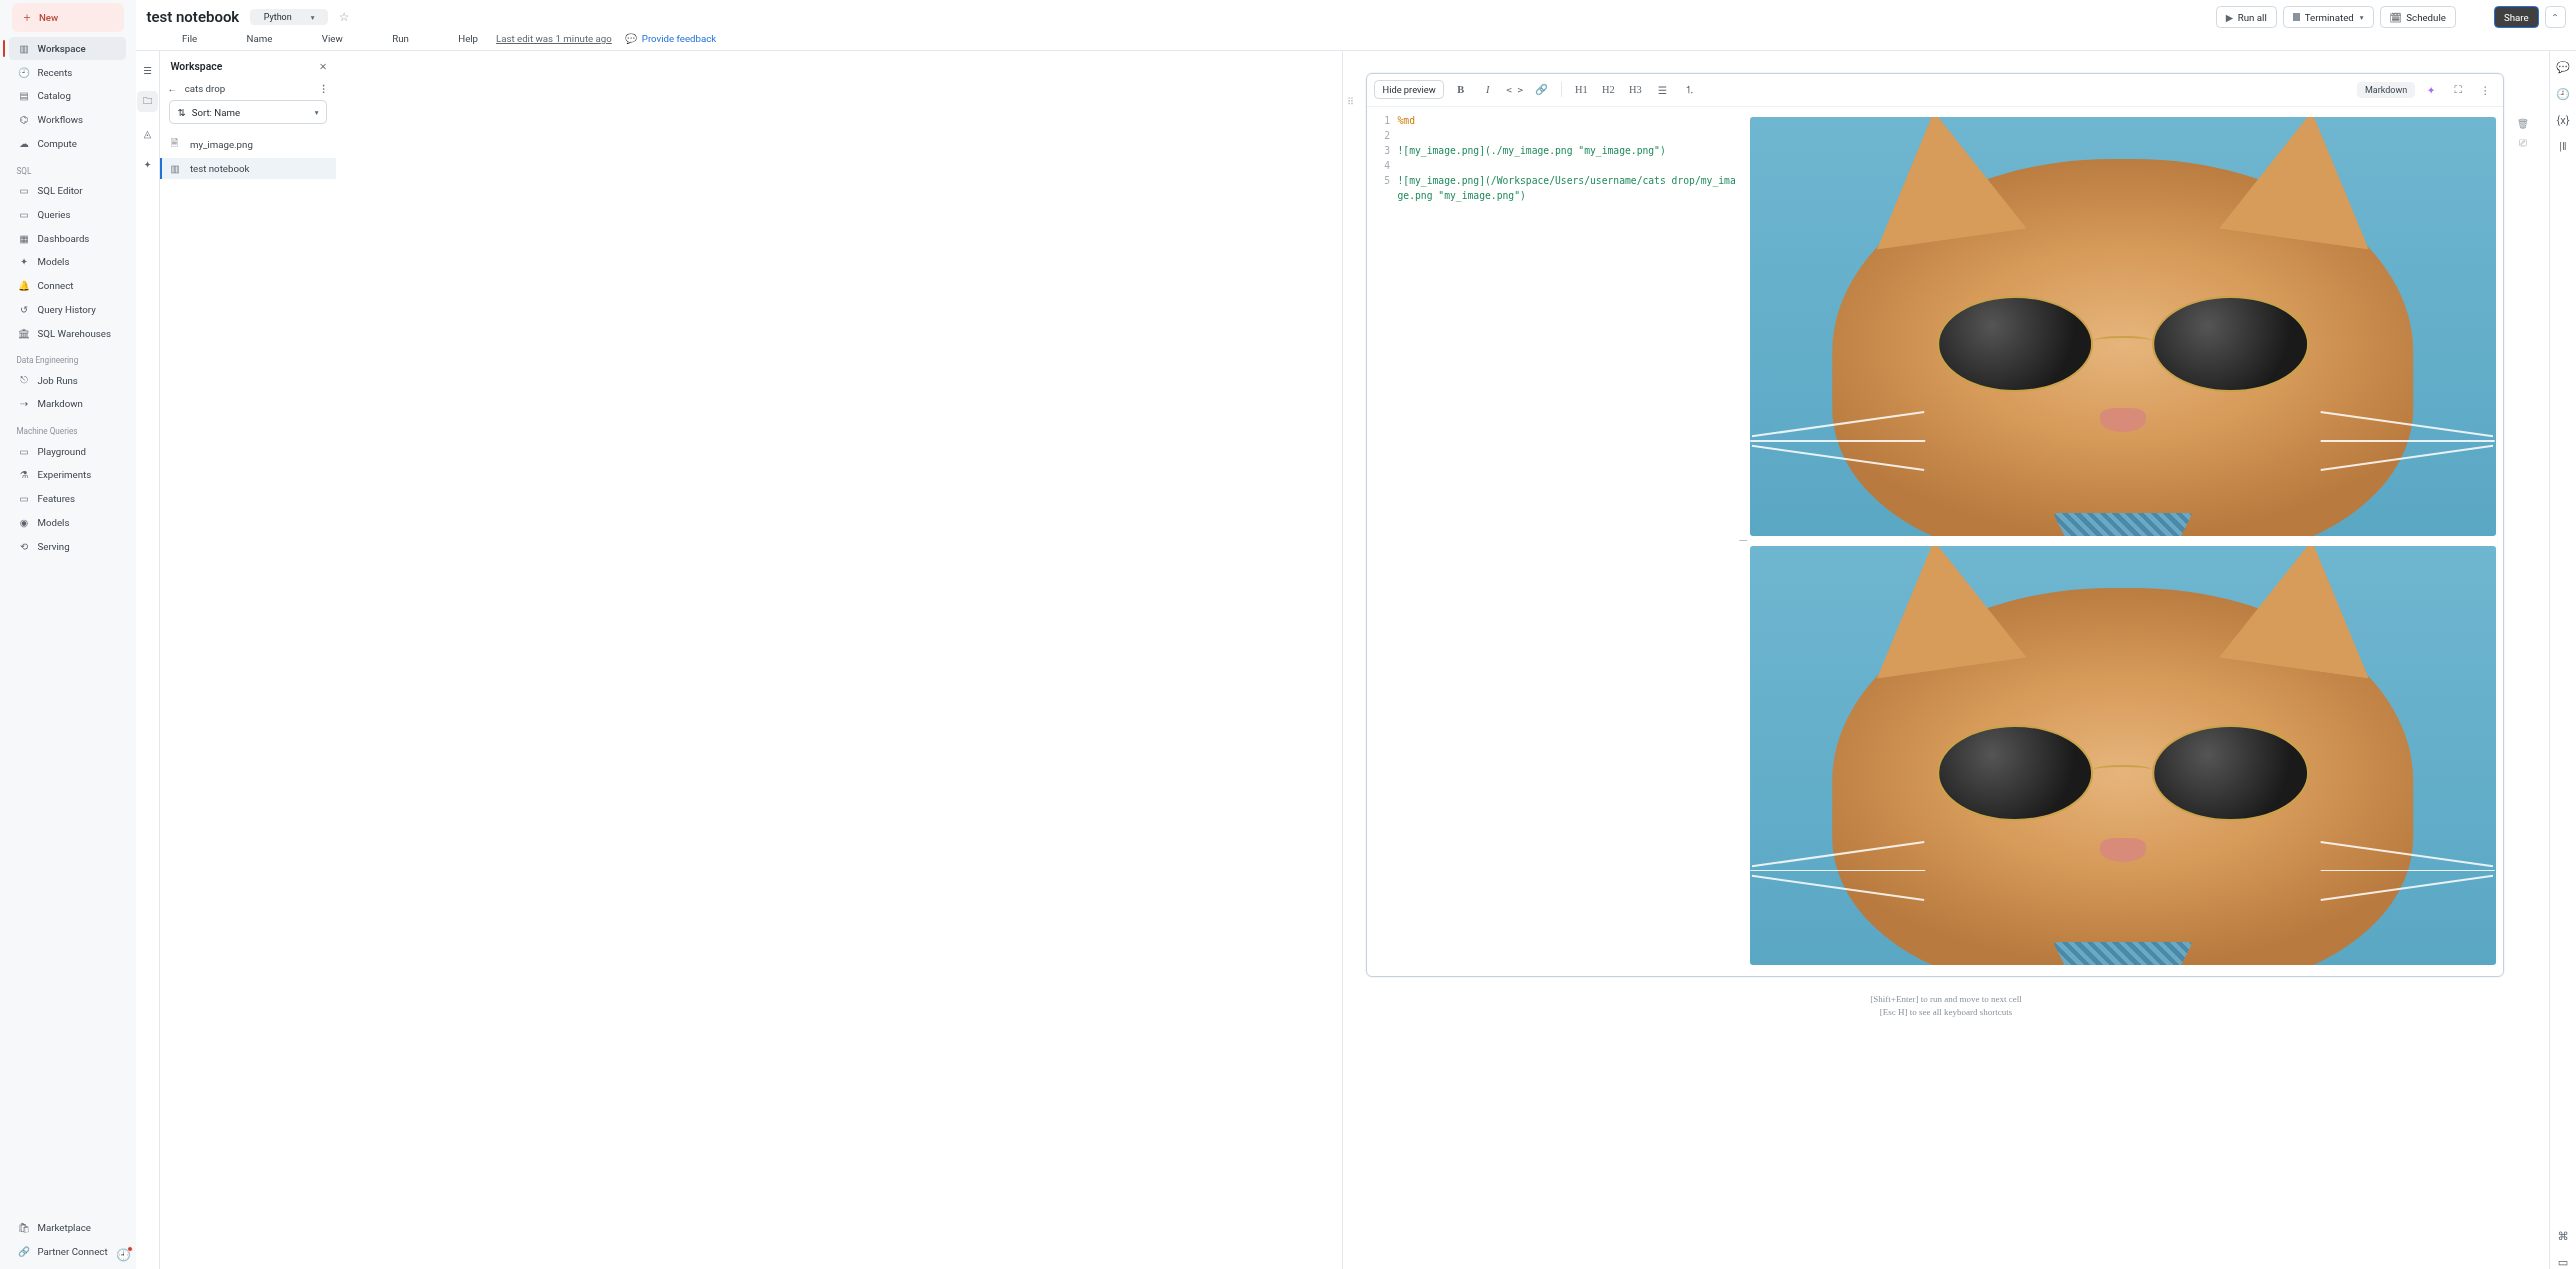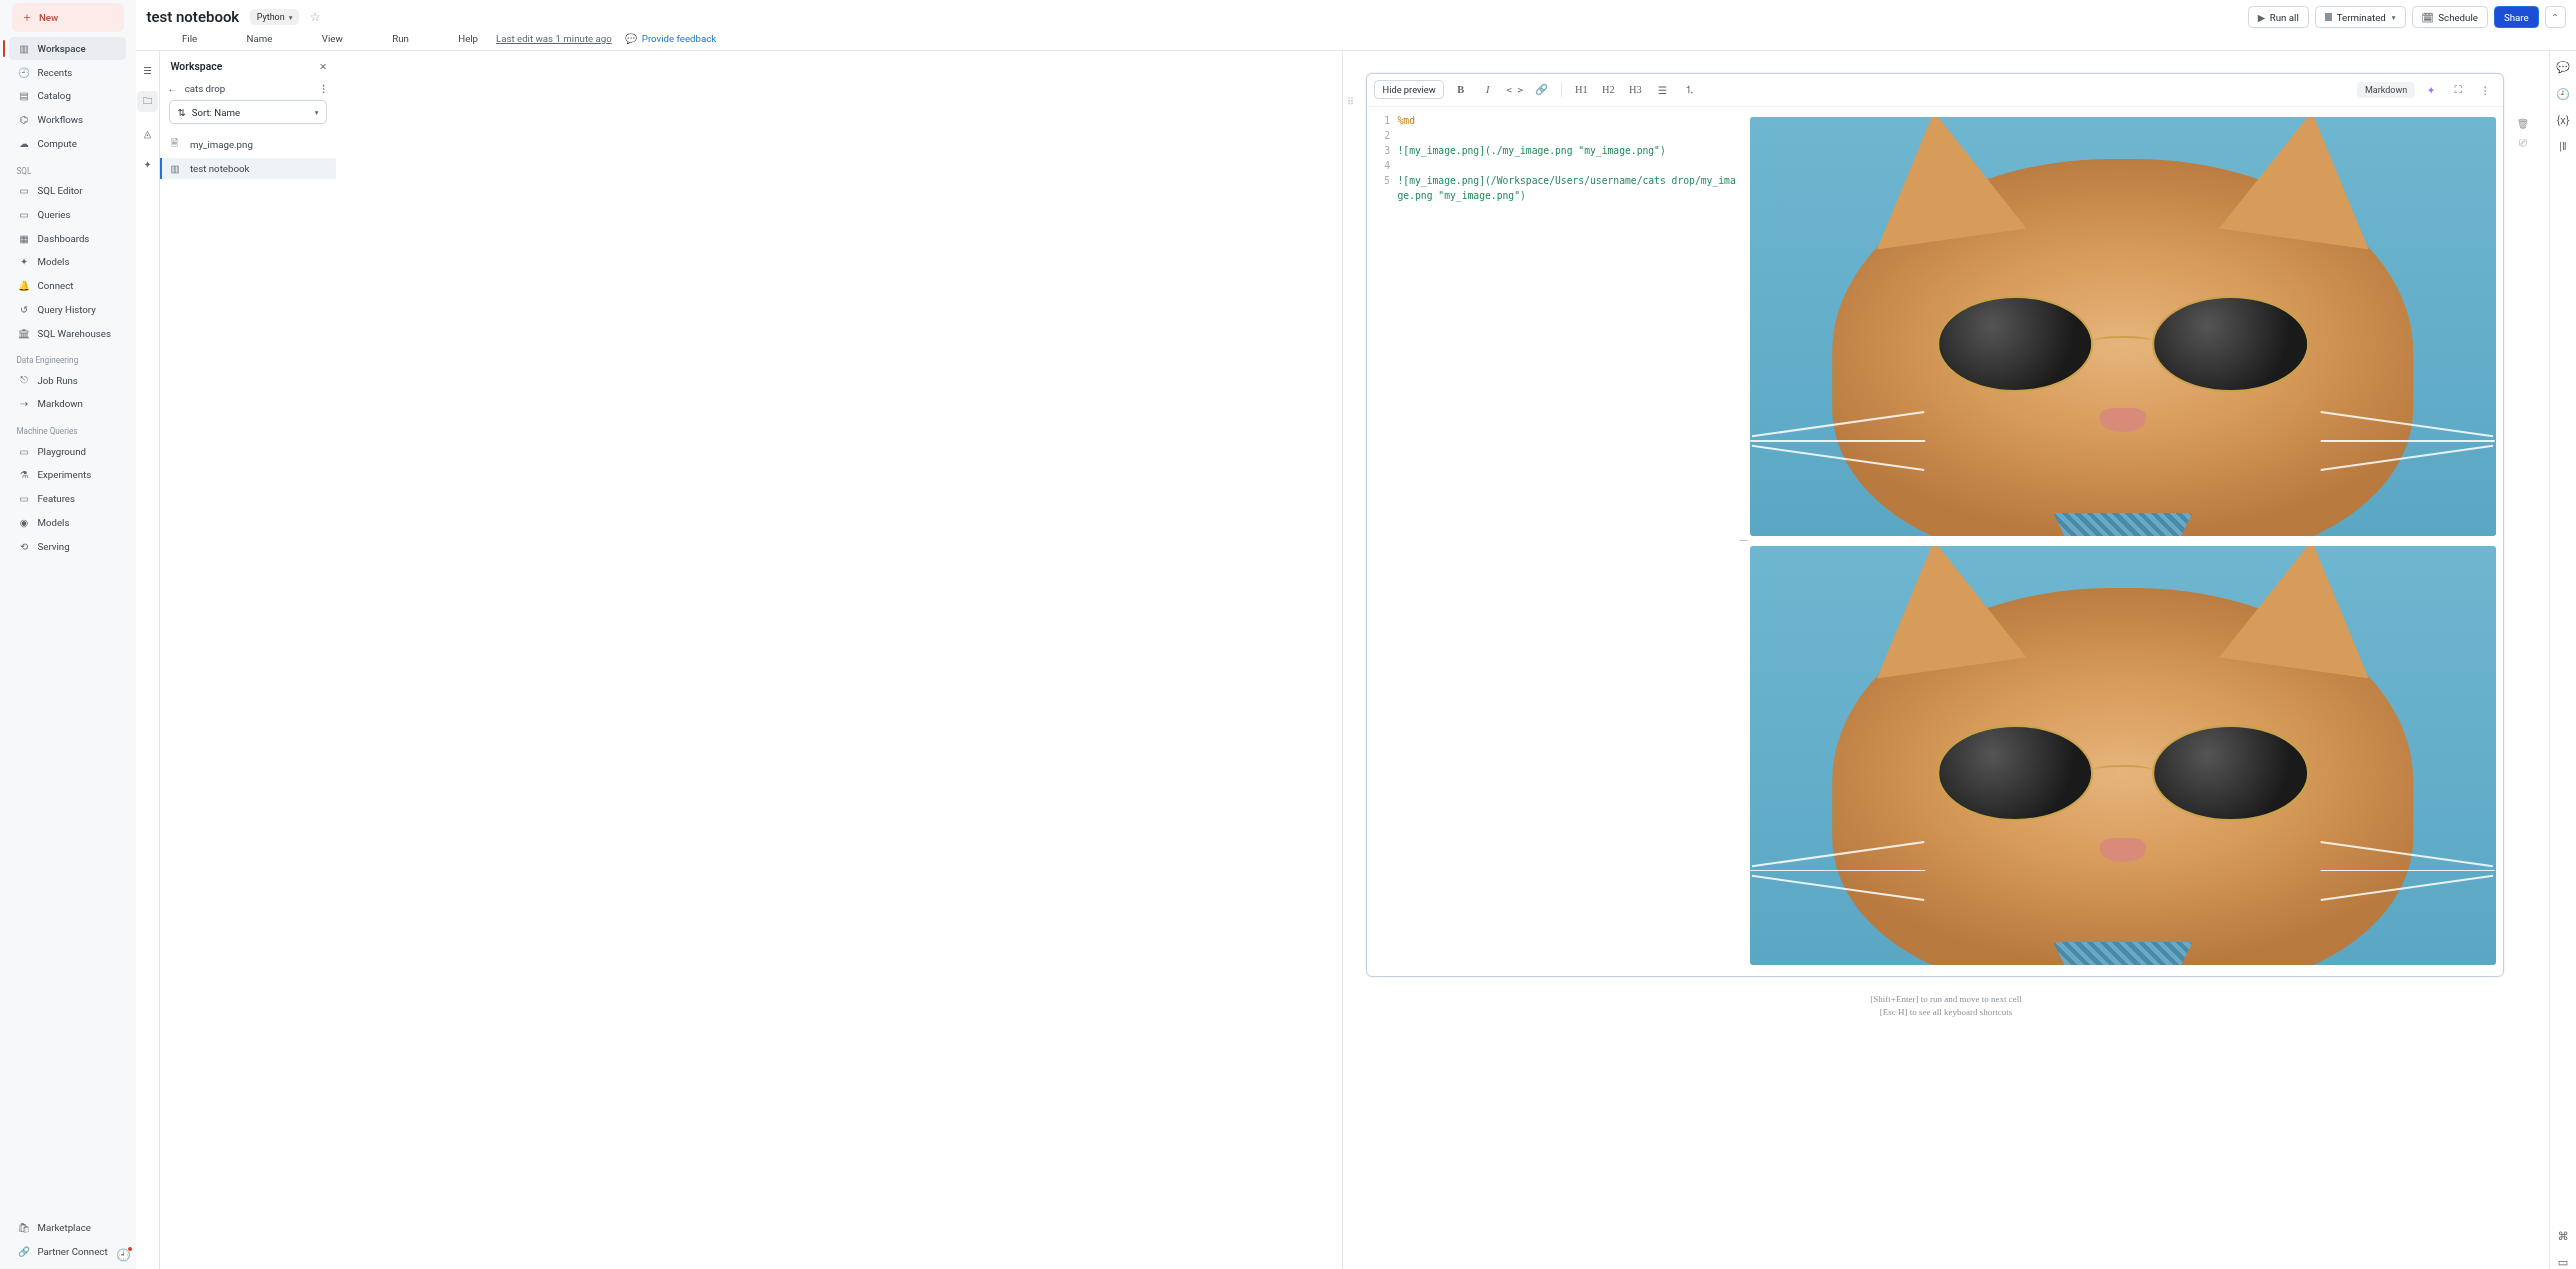--- a/index.html
+++ b/index.html
@@ -3,25 +3,25 @@
 <meta charset="utf-8">
 <style>
 * { box-sizing: border-box; margin: 0; padding: 0; }
 body { font-family: -apple-system, BlinkMacSystemFont, "Segoe UI", Roboto, sans-serif; font-size: 9.7px; color: #1f272d; background: #fff; height: 100vh; overflow: hidden; }
 .root { display: flex; flex-direction: column; height: 100vh; }
 
 
 .header { display: flex; align-items: center; padding: 6px 10.4px 4.5px 10.4px; gap: 7.5px; }
 .header-left { display: flex; align-items: center; gap: 10.4px; flex: 1; }
 .title { font-size: 15px; font-weight: 600; }
-.lang-pill { background: #eef0f2; border-radius: 4.5px; padding: 3px 7px; font-size: 9px; display: flex; align-items: center; gap: 4px; cursor: pointer; justify-content: space-between; }
+.lang-pill { background: #eef0f2; border-radius: 4.5px; padding: 3px 14px; font-size: 9px; display: flex; align-items: center; gap: 19px; cursor: pointer; justify-content: space-between; }
 .star { color: #9ba4ac; cursor: pointer; font-size: 12px; }
 .header-right { display: flex; align-items: center; gap: 6px; }
 .btn { border: 0.7px solid #d1d9e0; background: #fff; border-radius: 4.5px; padding: 4.5px 9px; font-size: 9.7px; display: flex; align-items: center; gap: 4.5px; cursor: pointer; }
-.btn.primary { background: #1d4ed8; color: #fff; border-color: #2272d9; }
+.btn.primary { background: #404040; color: #fff; border-color: #2272d9; margin-left: 32px; }
 .chev { font-size: 7.5px; color: #5d666e; }
 .btn .chev { margin-left: 1.5px; }
 .collapse-btn { border: 0.7px solid #d1d9e0; border-radius: 4.5px; width: 21px; height: 22.4px; display: flex; align-items: center; justify-content: center; cursor: pointer; }
 
 
 .menu-row { display: flex; align-items: center; gap: 13.4px; padding: 0 10.4px 6px 10.4px; font-size: 9.7px; }
 .menu-row .mi { cursor: pointer; color: #3b444c; padding-left: 36px; }
 .last-edit { color: #5d666e; text-decoration: underline; cursor: pointer; }
 .feedback { color: #2272d9; display: flex; align-items: center; gap: 4.5px; cursor: pointer; }
 

